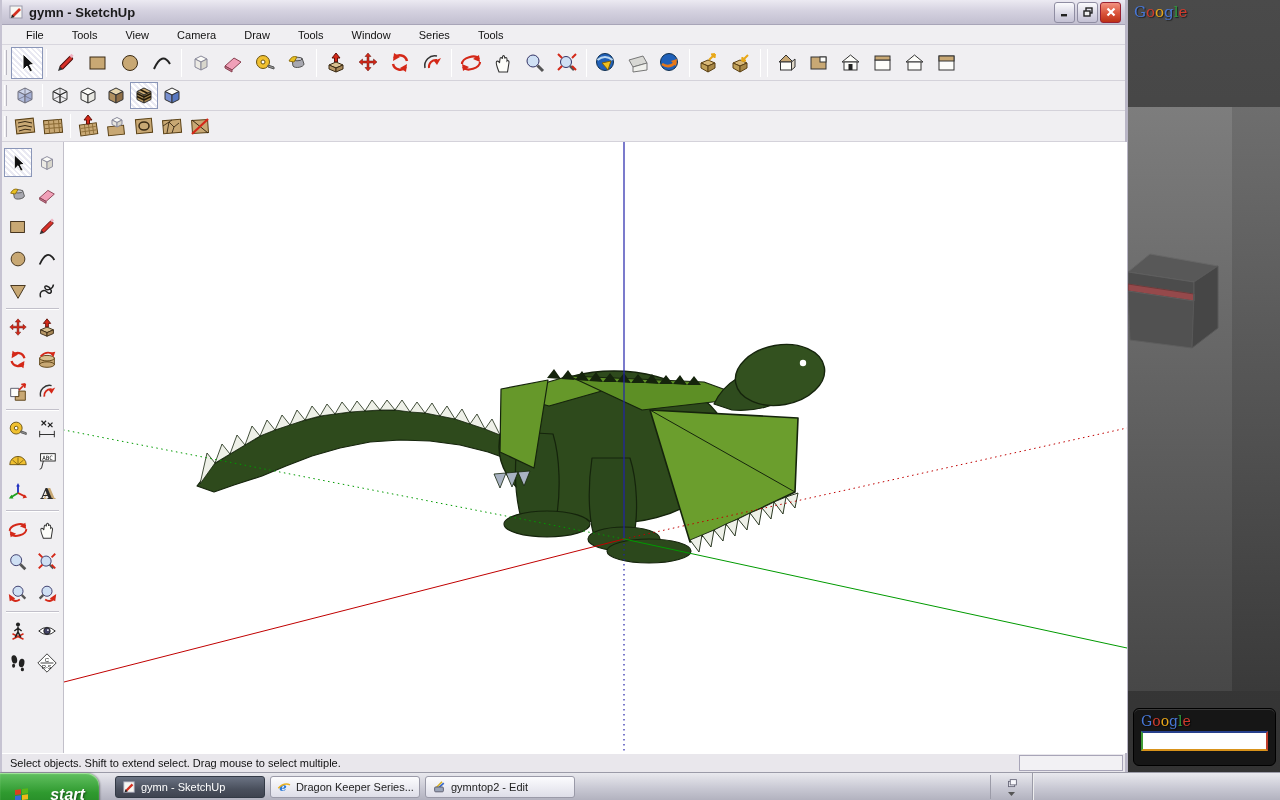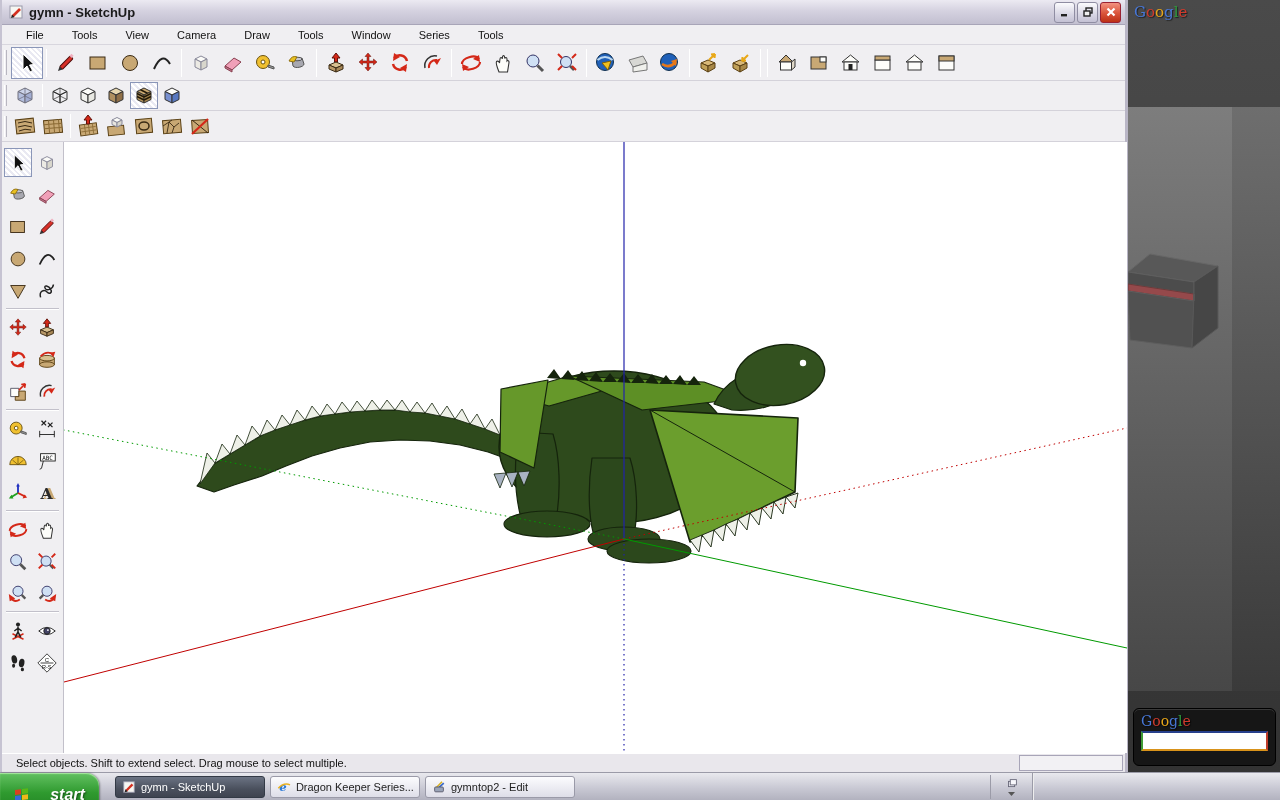--- a/index.html
+++ b/index.html
@@ -51,21 +51,21 @@
      background:repeating-linear-gradient(45deg,#ffffff 0 2px,#e9e9f2 2px 4px); }
   .psep { height:2px; border-top:1px solid #c2c0ca; border-bottom:1px solid #fff; margin:3px 4px; }
 
   
   #viewport { position:absolute; left:62px; top:142px; width:1063px; height:611px;
               background:#fff; overflow:hidden; }
 
   
   #statusbar { position:absolute; left:0; top:753px; width:100%; height:19px;
     background:#e9e7ec; border-top:1px solid #fff; display:flex; align-items:center;
-    font-size:11px; color:#111; padding-left:14px; }
+    font-size:11px; color:#111; padding-left:8px; }
   #vcb { position:absolute; right:2px; top:1px; width:104px; height:16px;
     background:#f2f1f4; border:1px solid #a8a5b8; }
 
   
   #sidebar { position:absolute; left:1128px; top:0; width:152px; height:772px;
     background:linear-gradient(#4a4a4a,#333333); }
   .glogo { font-family:"DejaVu Serif", serif; font-weight:normal; font-size:15px; letter-spacing:0; }
   .glogo span { text-shadow:1px 1px 1px rgba(0,0,0,.6); }
   .g-b{color:#4878d8;} .g-r{color:#d03a2c;} .g-y{color:#e8a618;} .g-g{color:#2f9a3c;}
   #sbpanel { position:absolute; left:0; top:107px; width:104px; height:584px;

